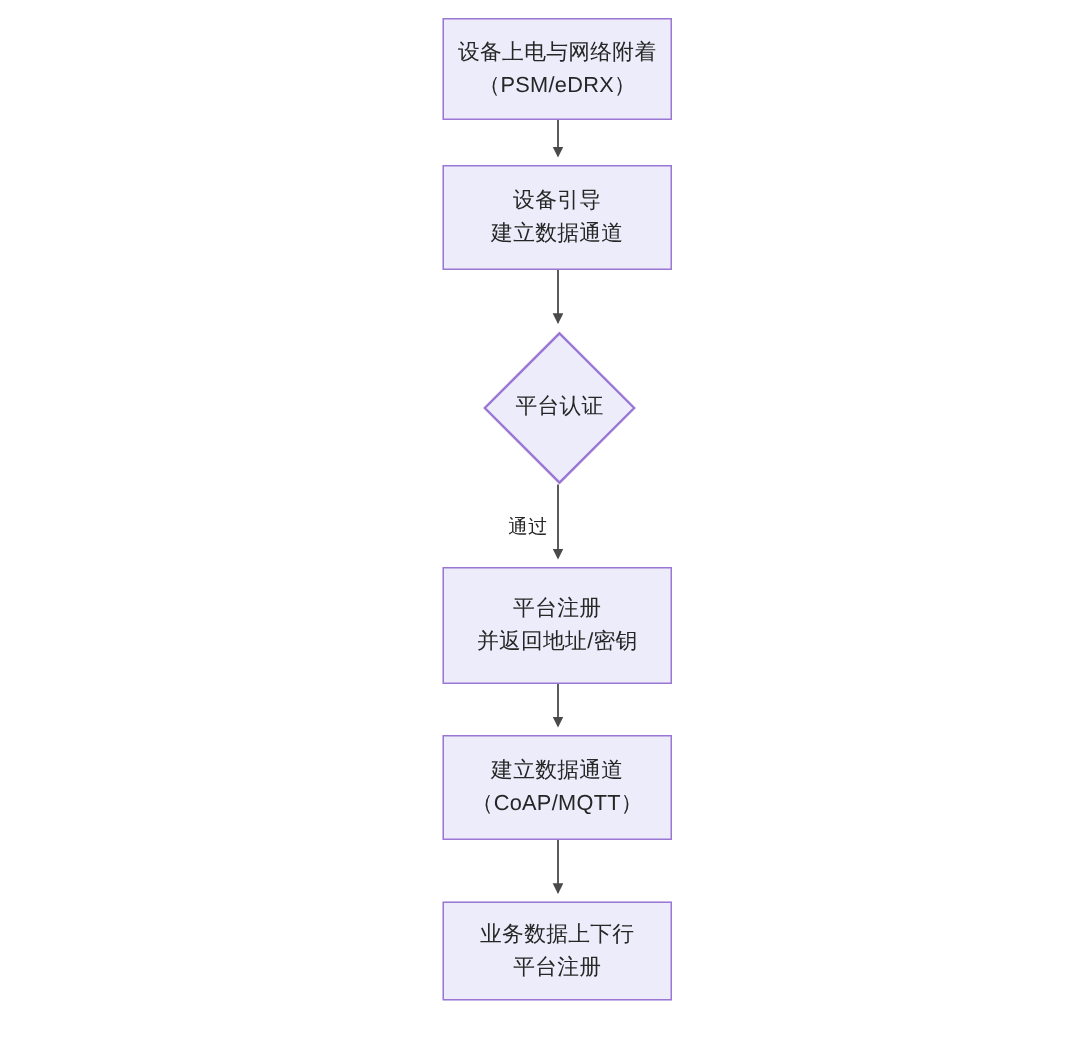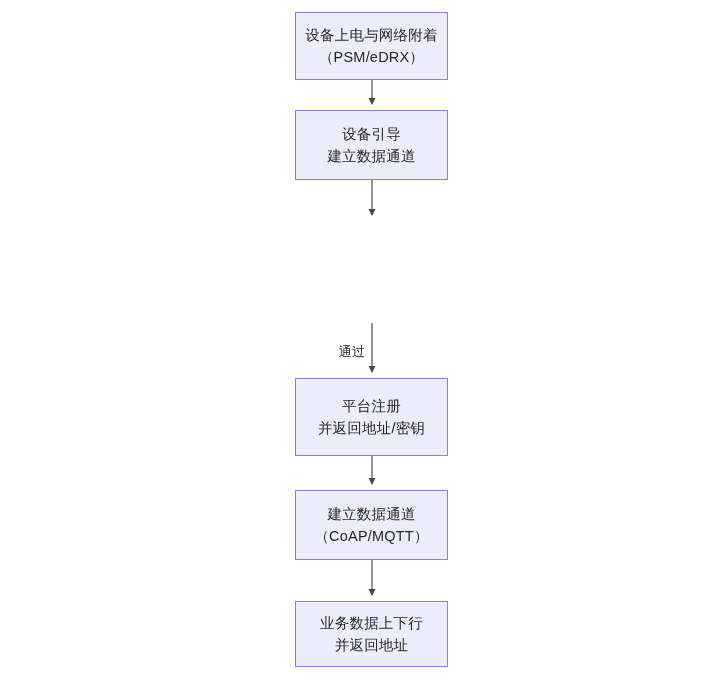--- a/index.html
+++ b/index.html
@@ -122,31 +122,37 @@
   <div class="node" style="left:295px; top:12px; width:153px; height:68px;">
     <span class="node-label">设备上电与网络附着
 （PSM/eDRX）</span>
   </div>
 
   <div class="node" style="left:295px; top:110px; width:153px; height:70px;">
     <span class="node-label">设备引导
 建立数据通道</span>
   </div>
 
+  <div class="decision" style="left:322px; top:221px; width:102px; height:102px;">
+    <svg class="diamond-shape" viewBox="0 0 102 102" preserveAspectRatio="none" xmlns="http://www.w3.org/2000/svg">
+      <polygon points="51,1.2 100.8,51 51,100.8 1.2,51" fill="#ececfb" stroke="#9b77d4" stroke-width="1.6"></polygon>
+    </svg>
+    <span class="decision-label">平台认证</span>
+  </div>
 
   <div class="edge-label" style="left:352px; top:352px;">通过</div>
 
   <div class="node" style="left:295px; top:490px; width:153px; height:70px;">
     <span class="node-label">建立数据通道
 （CoAP/MQTT）</span>
   </div>
 
   <div class="node" style="left:295px; top:378px; width:153px; height:78px;">
     <span class="node-label">平台注册
 并返回地址/密钥</span>
   </div>
 
   <div class="node" style="left:295px; top:601px; width:153px; height:66px;">
     <span class="node-label">业务数据上下行
-并返回地址</span>
+平台注册</span>
   </div>
 
 </div>
 
 </body></html>

